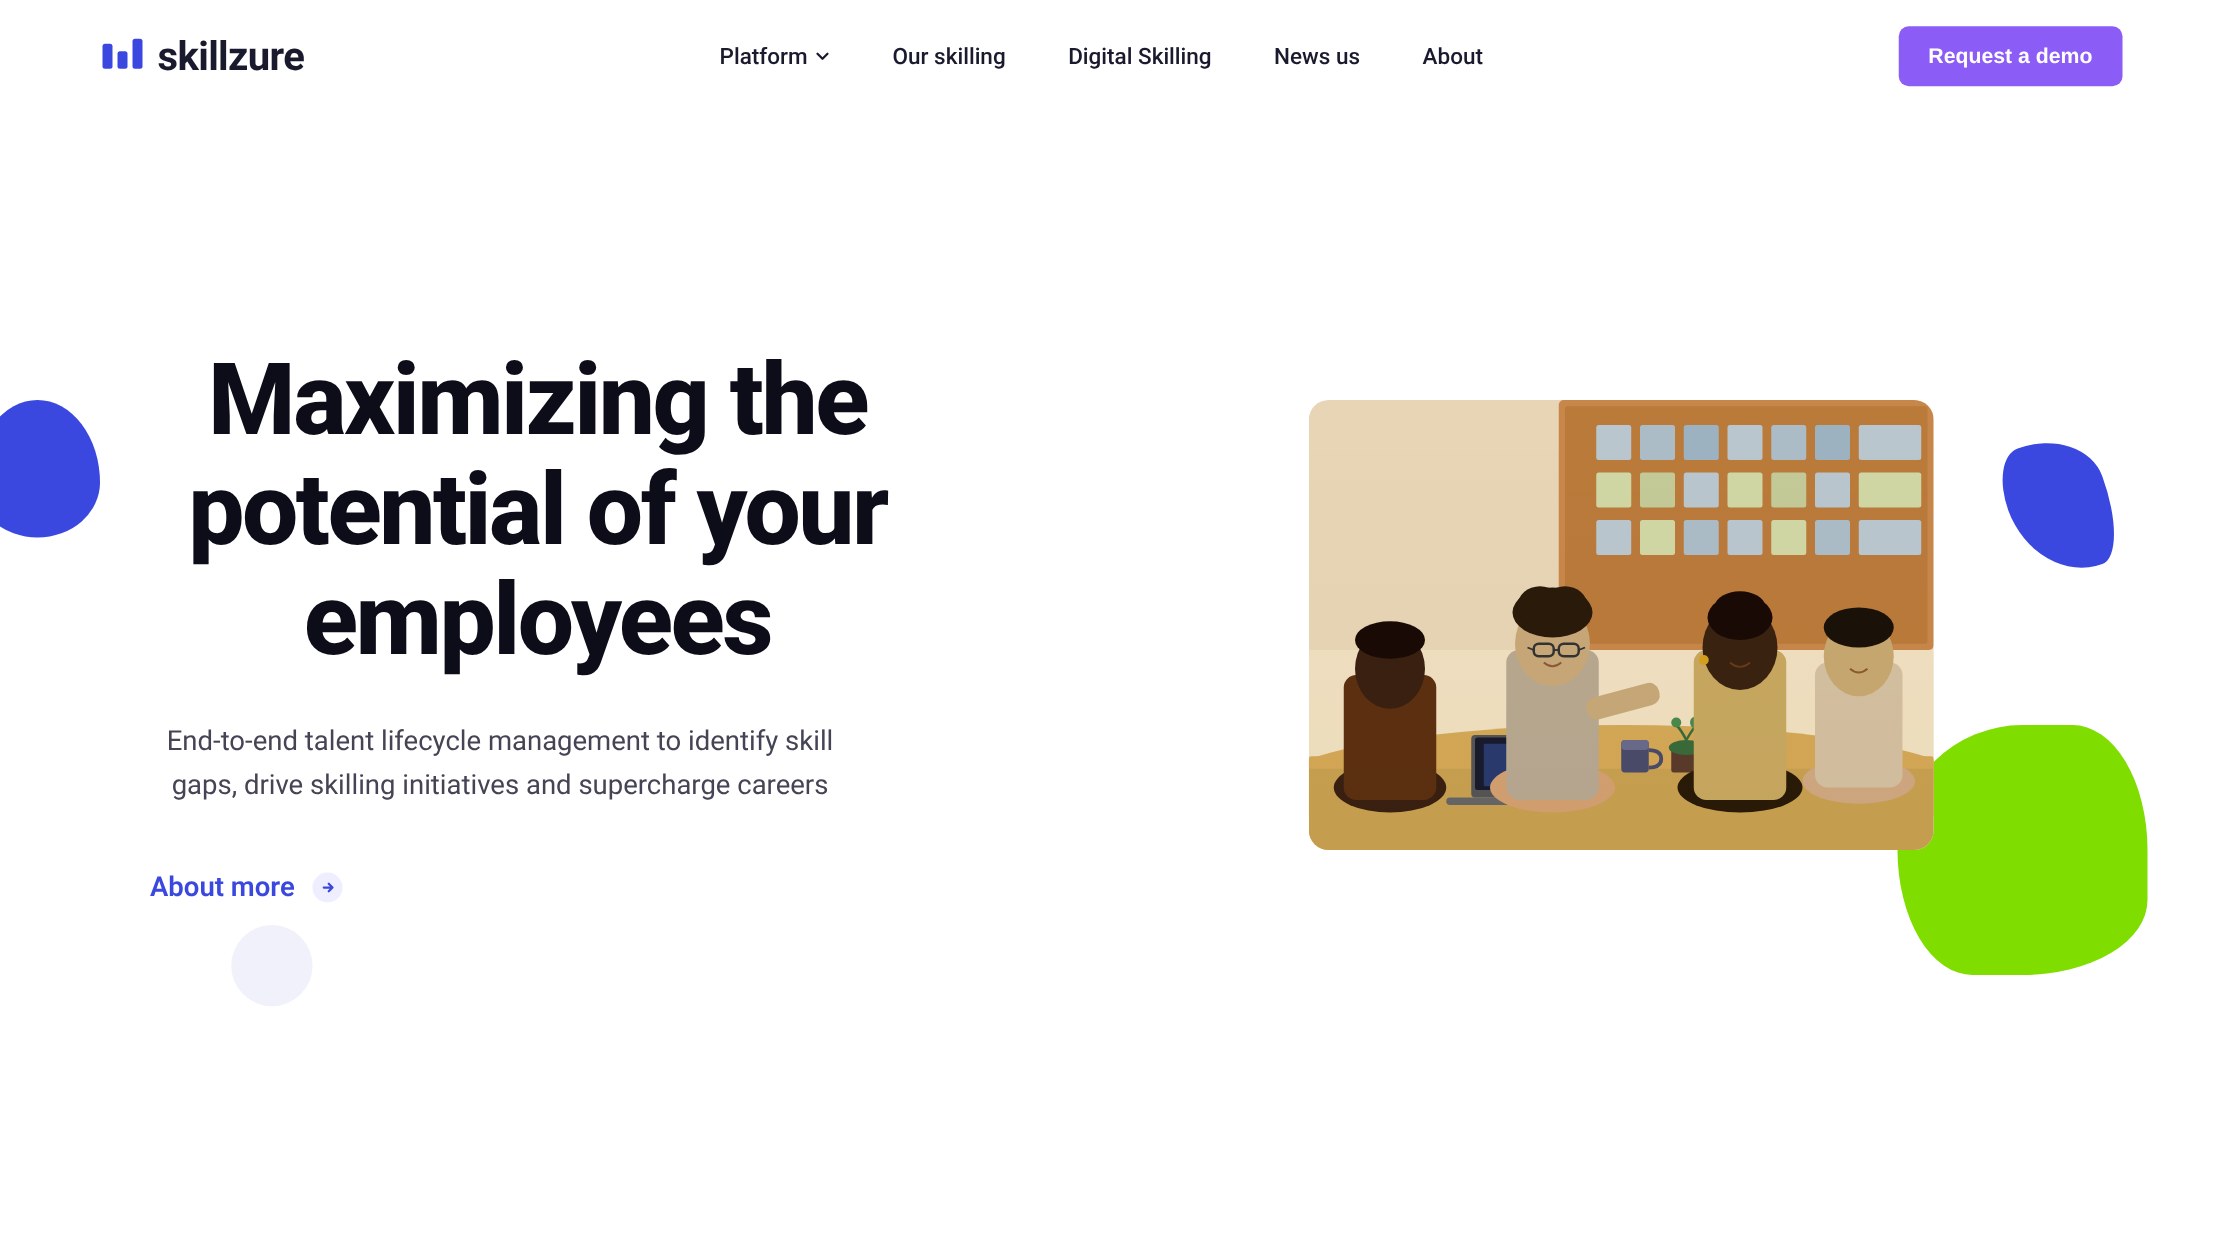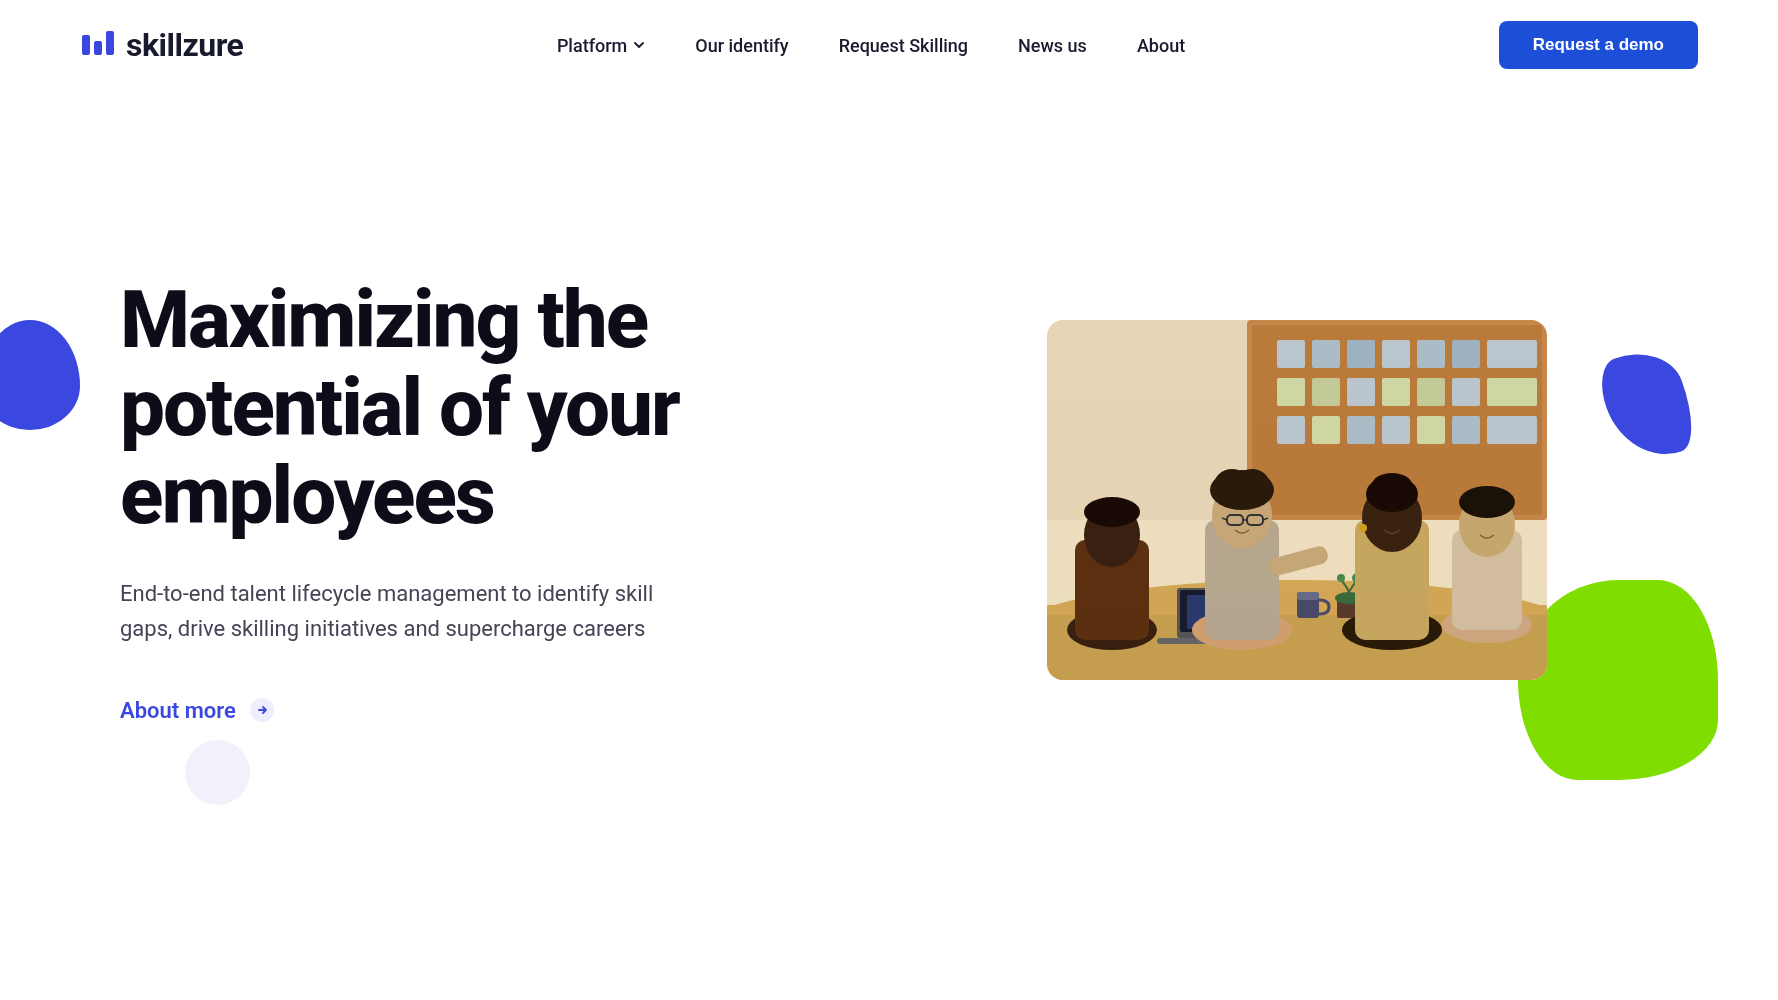--- a/index.html
+++ b/index.html
@@ -68,39 +68,40 @@
       align-items: center;
       gap: 6px;
     }
 
     .chevron-down {
       width: 12px;
       height: 12px;
     }
 
     .btn-demo {
-      background: #1d4ed8;
+      background: #8b5cf6;
       color: #ffffff;
       border: none;
       border-radius: 8px;
-      padding: 14px 34px;
+      padding: 14px 24px;
       font-size: 17px;
       font-weight: 600;
       cursor: pointer;
       white-space: nowrap;
     }
 
     
     .hero {
       display: flex;
       align-items: center;
       padding: 60px 44px 60px 120px;
       position: relative;
       min-height: 820px;
       overflow: hidden;
+      text-align: center;
     }
 
     .hero-left {
       flex: 0 0 620px;
       z-index: 2;
     }
 
     .hero-title {
       font-size: 80px;
       font-weight: 800;
@@ -223,26 +224,26 @@
     <li>
       <a href="#" class="nav-platform">
         <span>Platform</span>
         <svg class="chevron-down" viewBox="0 0 12 12" fill="none" xmlns="http://www.w3.org/2000/svg">
           <path d="M2 4L6 8L10 4" stroke="#1a1a2e" stroke-width="1.8" stroke-linecap="round" stroke-linejoin="round"></path>
         </svg>
       </a>
     </li>
     <li>
       <a href="#">
-        <span>Our identify</span>
+        <span>Our skilling</span>
       </a>
     </li>
     <li>
       <a href="#">
-        <span>Request Skilling</span>
+        <span>Digital Skilling</span>
       </a>
     </li>
     <li>
       <a href="#">
         <span>News us</span>
       </a>
     </li>
     <li>
       <a href="#">
         <span>About</span>

